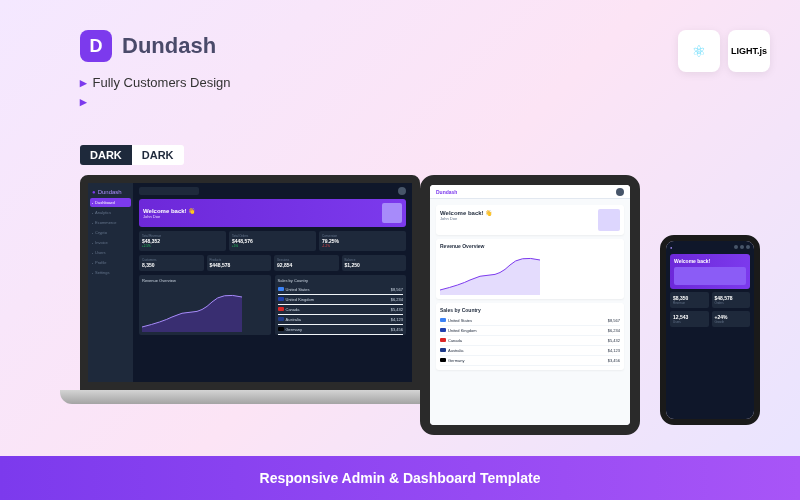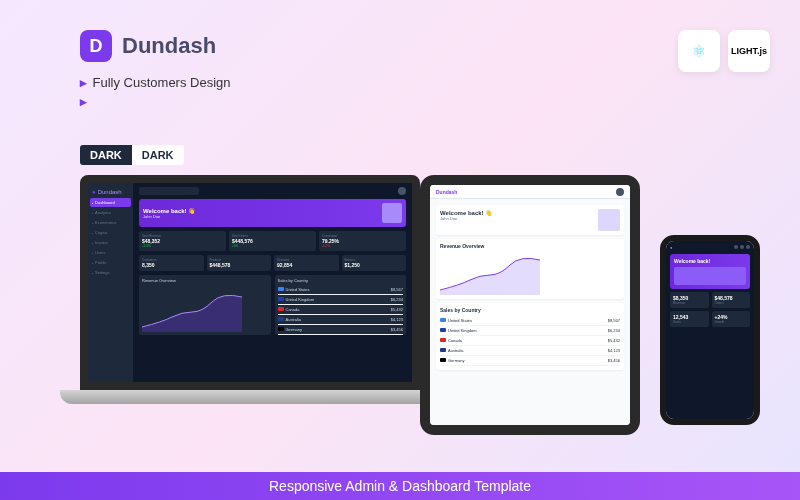--- a/index.html
+++ b/index.html
@@ -12,21 +12,21 @@
 .feature-arrow{color:#7c3aed;font-weight:700}
 .mode-badge{position:absolute;top:145px;left:80px;display:flex;font-size:11px;font-weight:600}
 .mode-dark{background:#1e293b;color:#fff;padding:4px 10px;border-radius:3px 0 0 3px}
 .mode-light{background:#fff;color:#1e293b;padding:4px 10px;border-radius:0 3px 3px 0}
 .tech-badges{position:absolute;top:30px;right:30px;display:grid;grid-template-columns:1fr 1fr;gap:8px}
 .tech-badge{width:42px;height:42px;background:#fff;border-radius:8px;display:flex;align-items:center;justify-content:center;font-size:16px;box-shadow:0 2px 8px rgba(0,0,0,0.08)}
 .tech-badge.react{color:#61dafb}
 .tech-badge.mui{color:#007fff;font-weight:700;font-size:14px}
 .tech-badge.next{color:#000;font-size:9px;font-weight:700}
 .tech-badge.ts{background:#3178c6;color:#fff;font-weight:700;font-size:14px}
-.footer-bar{position:absolute;bottom:0;left:0;right:0;height:28px;background:linear-gradient(90deg,#7c3aed,#a855f7);display:flex;align-items:center;justify-content:center;color:#fff;font-size:14px;font-weight:400}
+.footer-bar{position:absolute;bottom:0;left:0;right:0;height:44px;background:linear-gradient(90deg,#7c3aed,#a855f7);display:flex;align-items:center;justify-content:center;color:#fff;font-size:14px;font-weight:700}
 .laptop{position:absolute;left:60px;top:175px;width:380px}
 .laptop-screen{width:340px;height:215px;background:#0f172a;border-radius:8px 8px 0 0;border:8px solid #2a2a2a;margin:0 auto;overflow:hidden;position:relative}
 .laptop-base{width:380px;height:14px;background:linear-gradient(#d4d4d4,#a3a3a3);border-radius:0 0 12px 12px;margin:0 auto}
 .tablet{position:absolute;left:420px;top:175px;width:220px;height:260px;background:#fff;border-radius:14px;border:10px solid #2a2a2a;overflow:hidden}
 .phone{position:absolute;right:40px;top:235px;width:100px;height:190px;background:#0f172a;border-radius:14px;border:6px solid #1a1a1a;overflow:hidden}
 .dark-ui{background:#0f172a;color:#cbd5e1;font-size:5px;height:100%;display:flex}
 .dark-sidebar{width:45px;background:#1e293b;padding:4px 2px}
 .dark-logo-s{font-size:6px;color:#a78bfa;padding:2px;display:flex;align-items:center;gap:2px}
 .dark-logo-s::before{content:"●";color:#7c3aed}
 .dark-nav-item{padding:2px;color:#64748b;font-size:4px;margin:1px 0;display:flex;align-items:center;gap:2px}

